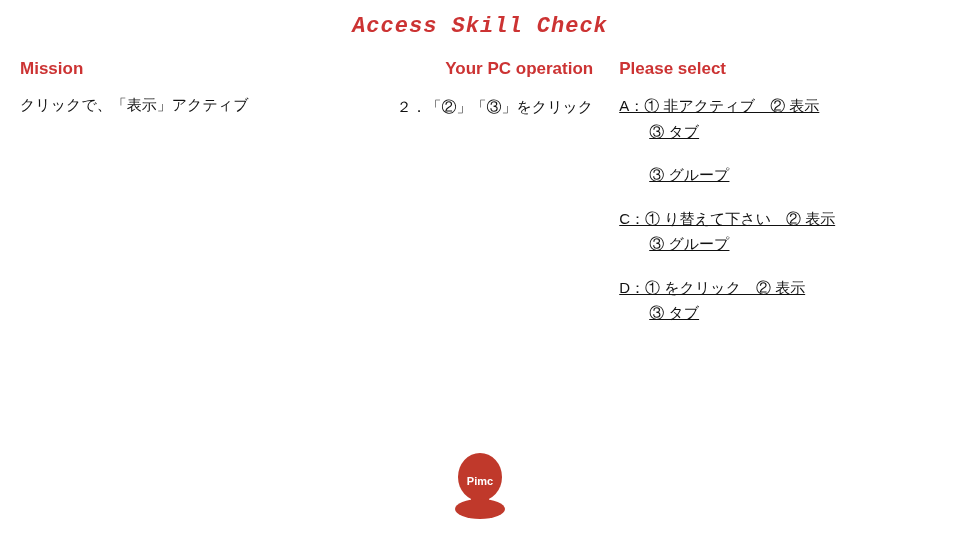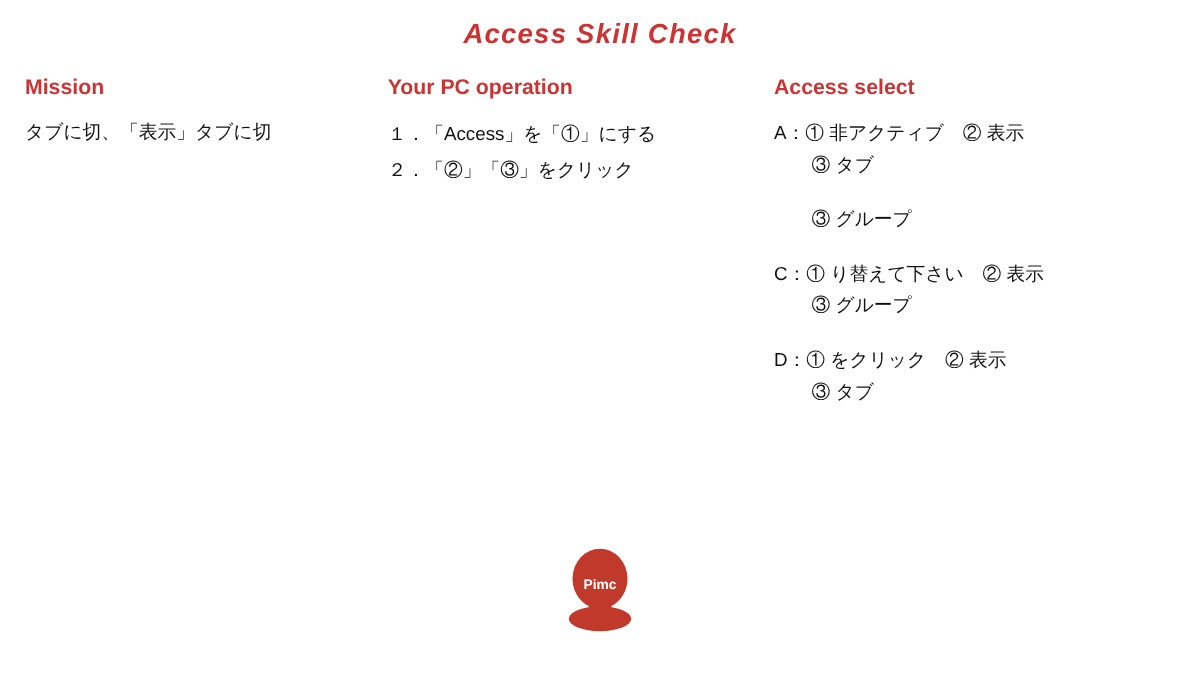--- a/index.html
+++ b/index.html
@@ -19,37 +19,39 @@
 
     .page-title {
       text-align: center;
       color: #cc3333;
       font-size: 22px;
       font-weight: bold;
       font-style: italic;
       padding-top: 14px;
       padding-bottom: 10px;
       letter-spacing: 1px;
+      font-family: Liberation Mono, monospace;
     }
 
     .columns {
       display: flex;
       flex-direction: row;
       padding: 10px 20px 0 20px;
       gap: 16px;
     }
 
     .col-mission {
       width: 290px;
       padding-right: 10px;
     }
 
     .col-operation {
       width: 310px;
       padding-right: 10px;
+      text-align: right;
     }
 
     .col-select {
       width: 340px;
     }
 
     .col-header {
       color: #cc3333;
       font-size: 17px;
       font-weight: bold;
@@ -65,39 +67,40 @@
     .col-operation .col-body {
       font-size: 15px;
       color: #111111;
       line-height: 1.9;
     }
 
     .col-select .col-body {
       font-size: 15px;
       color: #111111;
       line-height: 1.7;
+      text-decoration: underline;
     }
 
     .option-group {
       margin-bottom: 18px;
     }
 
     .option-line1 {
       display: block;
     }
 
     .option-line2 {
       display: block;
       padding-left: 30px;
     }
 
     
     .logo-container {
       position: absolute;
-      bottom: 31px;
+      bottom: 17px;
       left: 50%;
       transform: translateX(-50%);
       display: flex;
       flex-direction: column;
       align-items: flex-start;
     }
 
     .logo-head {
       width: 62px;
       height: 72px;
@@ -106,34 +109,33 @@
 </head>
 <body>
 
 <div class="page-title">Access Skill Check</div>
 
 <div class="columns">
 
   <div class="col-mission">
     <div class="col-header">Mission</div>
     <div class="col-body">
-      <span>タブに切、「表示」タブに切</span><br>
+      <span>クリックで、「表示」アクティブ</span><br>
     </div>
   </div>
 
   <div class="col-operation">
     <div class="col-header">Your PC operation</div>
     <div class="col-body">
-      <div>１．「Access」を「①」にする</div>
       <div>２．「②」「③」をクリック</div>
     </div>
   </div>
 
   <div class="col-select">
-    <div class="col-header">Access select</div>
+    <div class="col-header">Please select</div>
     <div class="col-body">
       <div class="option-group">
         <span class="option-line1">A：① 非アクティブ　② 表示</span>
         <span class="option-line2">③ タブ</span>
       </div>
       <div class="option-group">
         <span class="option-line2">③ グループ</span>
       </div>
       <div class="option-group">
         <span class="option-line1">C：① り替えて下さい　② 表示</span>

